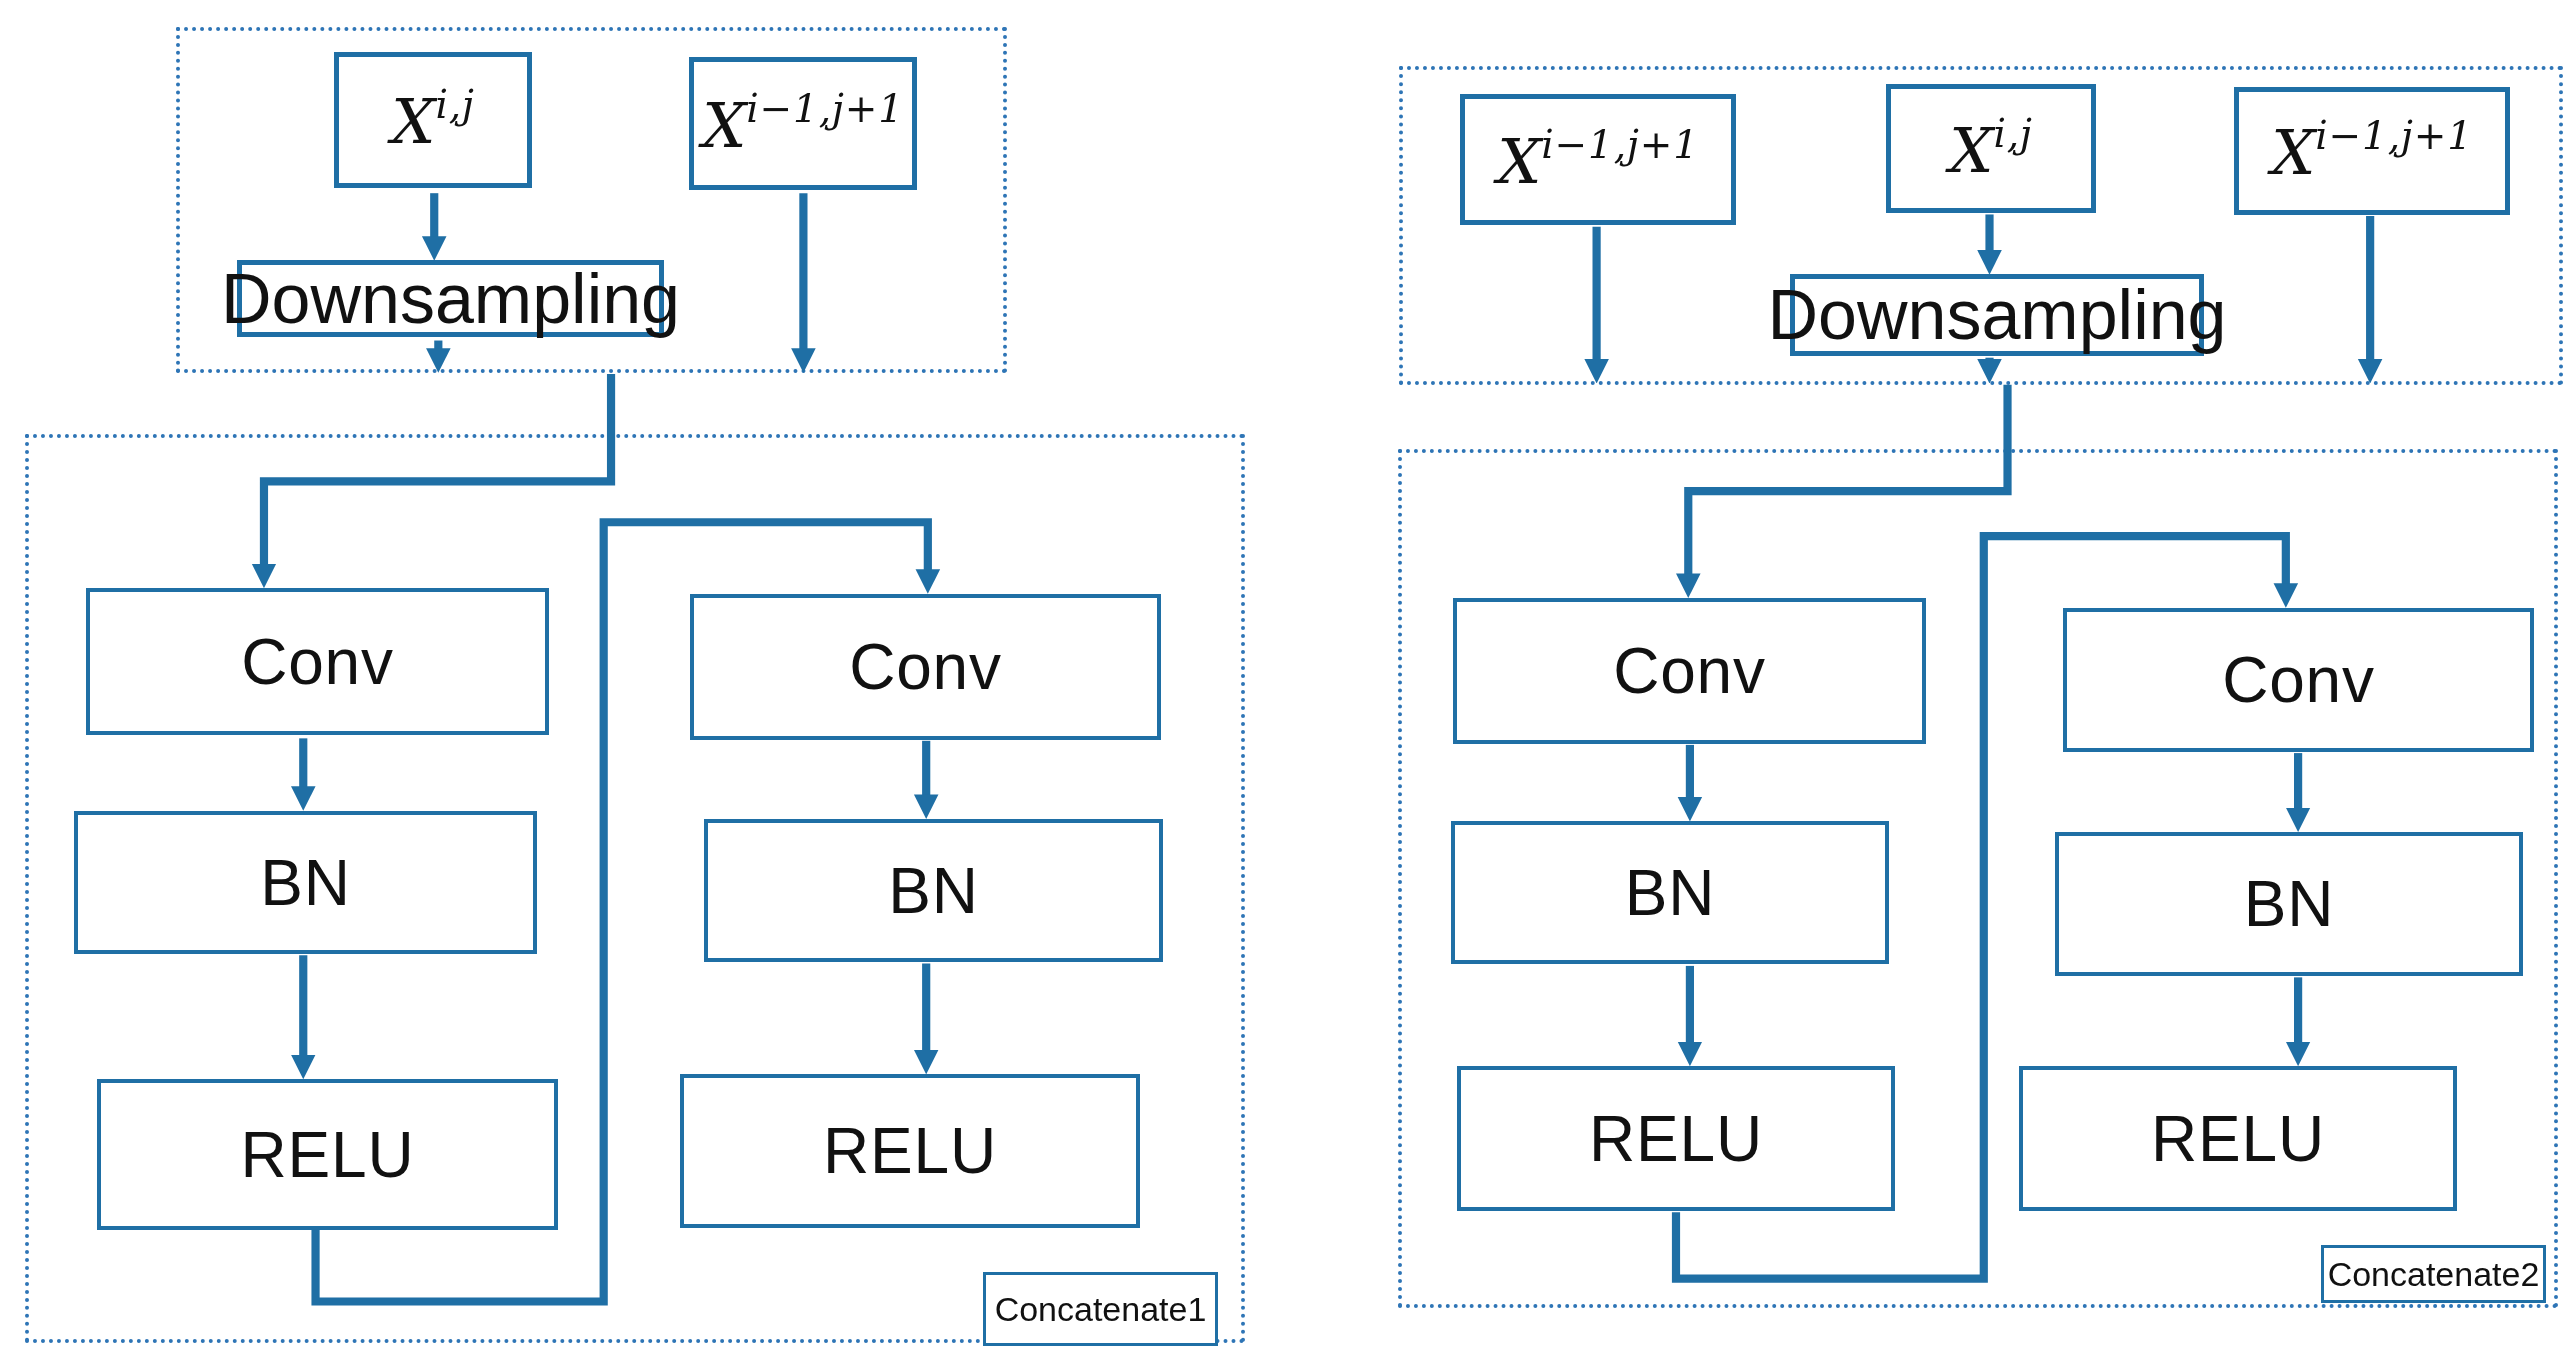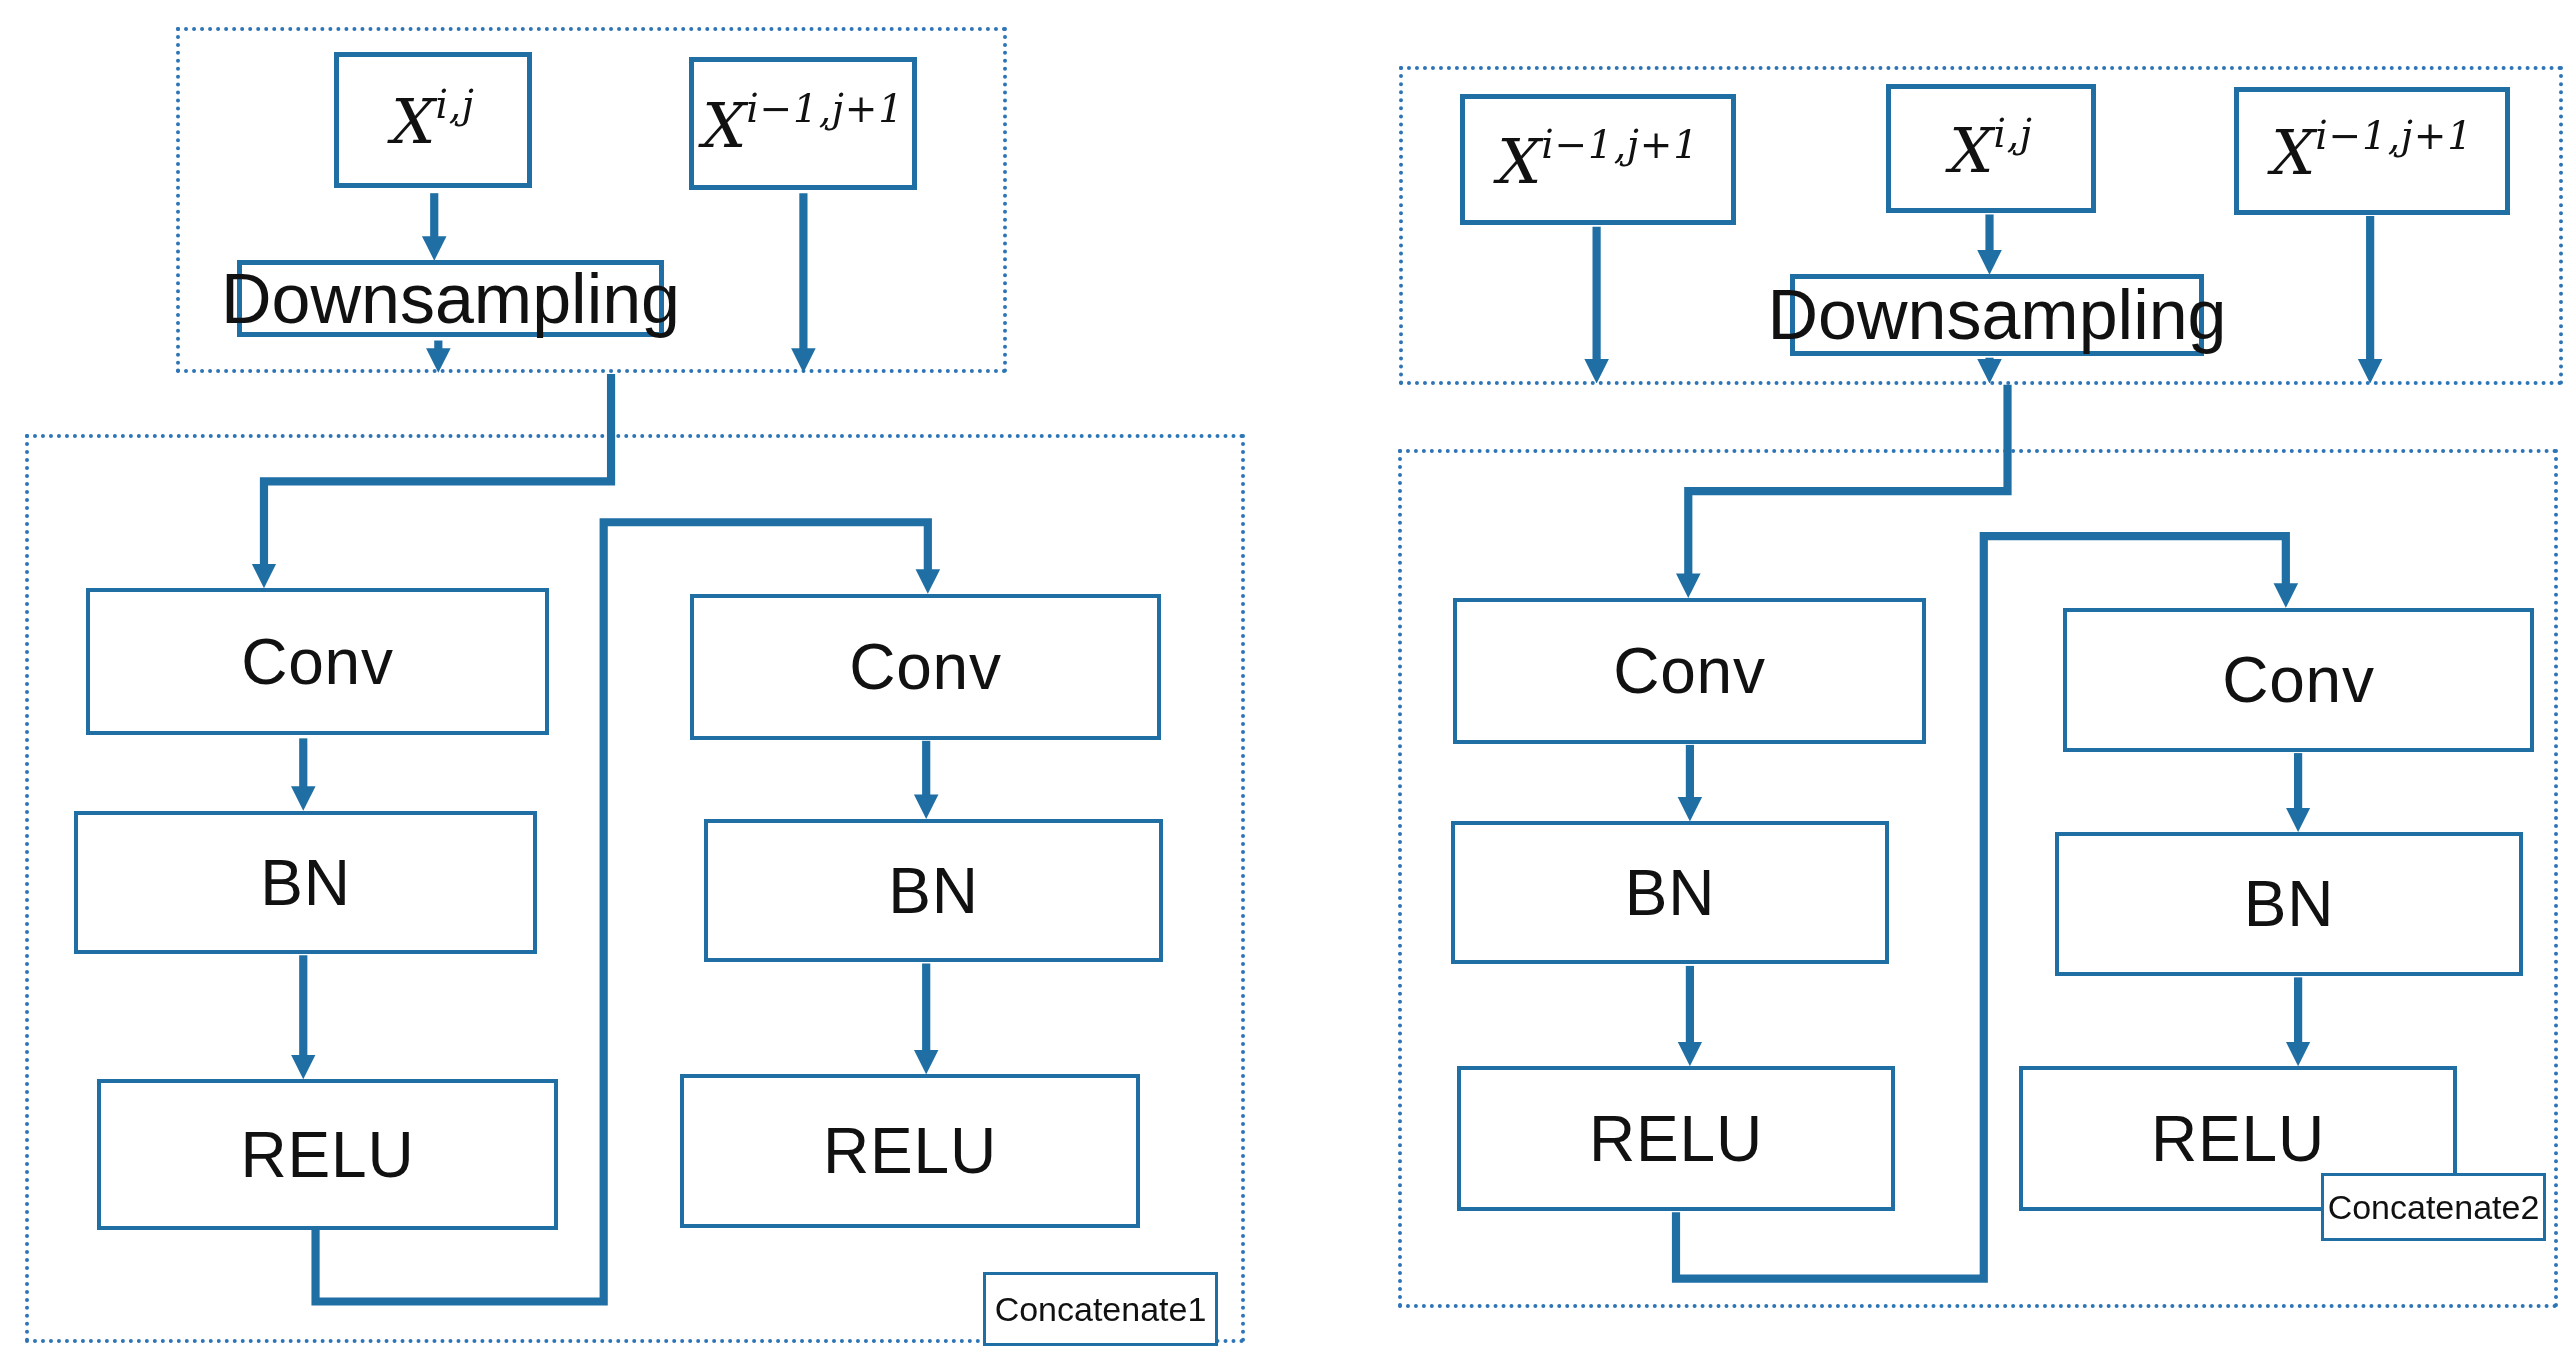--- a/index.html
+++ b/index.html
@@ -112,21 +112,21 @@
   <div class="box branch" style="left:2063px;top:608px;width:471px;height:144px">
     <span>Conv</span>
   </div>
   <div class="box branch" style="left:2055px;top:832px;width:468px;height:144px">
     <span>BN</span>
   </div>
   <div class="box branch" style="left:2019px;top:1066px;width:438px;height:145px">
     <span>RELU</span>
   </div>
 
-  <div class="box concat" style="left:2321px;top:1173px;width:225px;height:68px">
+  <div class="box concat" style="left:2321px;top:1245px;width:225px;height:58px">
     <span>Concatenate2</span>
   </div>
 
   <svg class="wires" width="2576" height="1358" viewBox="0 0 3146 1659">
     <defs>
       <marker id="ah" viewBox="0 0 10 10" refX="0.5" refY="5" markerWidth="30" markerHeight="32" orient="auto" markerUnits="userSpaceOnUse">
         <path class="ah" d="M0,0 L10,5 L0,10 Z"></path>
       </marker>
     </defs>
 

